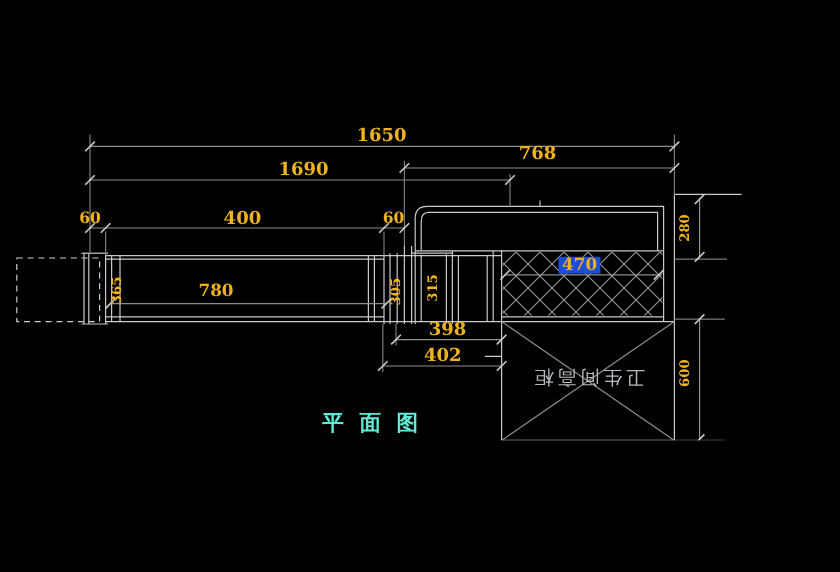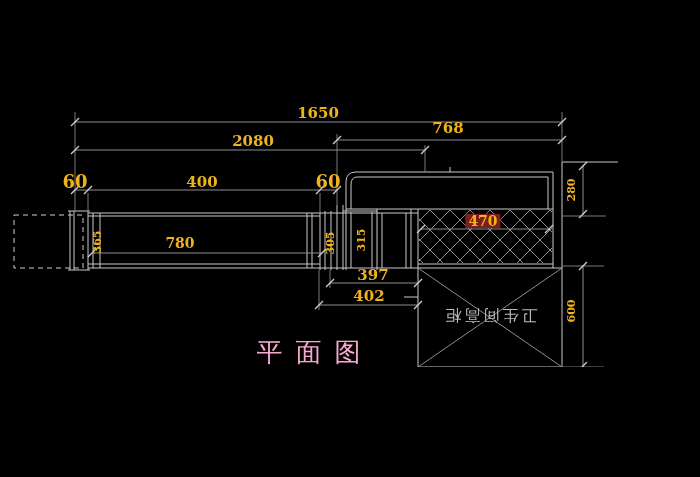--- a/index.html
+++ b/index.html
@@ -8,28 +8,28 @@
     font-family:"DejaVu Serif", serif;
   }
   #canvas svg{position:absolute;left:0;top:0;}
   .lbl{
     position:absolute;transform:translate(-50%,-50%);
     color:#f0b31c;font-weight:bold;white-space:nowrap;line-height:1;
     font-family:"DejaVu Serif", serif;
   }
   .s15{font-size:15px;}
   .s14{font-size:14px;}
-  .s13{font-size:18px;}
+  .s13{font-size:13px;}
   .s11{font-size:11px;letter-spacing:0px;}
   .rot{transform:translate(-50%,-50%) rotate(-90deg);}
   .rot180{transform:translate(-50%,-50%) rotate(180deg);}
-  .maskbg{background:#7f1d1d;padding:0 3px;}
+  .maskbg{background:#1d4ed8;padding:0 3px;}
   .title{
     position:absolute;transform:translate(-50%,-50%);
-    color:#f9a8d4;font-size:26px;letter-spacing:13px;font-weight:normal;
+    color:#5eead4;font-size:18px;letter-spacing:13px;font-weight:bold;
     font-family:"DejaVu Serif", serif;white-space:nowrap;
   }
   .cab{
     position:absolute;color:#b4bac0;font-size:16px;letter-spacing:3px;
     font-family:"DejaVu Serif", serif;white-space:nowrap;
   }
 </style>
 </head>
 <body>
 
@@ -150,28 +150,28 @@
       <path d="M315 309 L323 301"></path>
         <path d="M414 309 L422 301"></path>
       <path d="M579 170 L587 162"></path>
         <path d="M579 218 L587 210"></path>
       <path d="M579 270 L587 262"></path>
         <path d="M579 370 L587 362"></path>
     </g>
   </svg>
 
   <div class="lbl s15" style="left:318px;top:113px">1650</div>
-  <div class="lbl s15" style="left:253px;top:141px">2080</div>
+  <div class="lbl s15" style="left:253px;top:141px">1690</div>
   <div class="lbl s15" style="left:448px;top:128px">768</div>
   <div class="lbl s13" style="left:75px;top:182px">60</div>
   <div class="lbl s15" style="left:202px;top:182px">400</div>
   <div class="lbl s13" style="left:328px;top:182px">60</div>
   <div class="lbl s14" style="left:180px;top:243px">780</div>
   <div class="lbl s14 maskbg" style="left:483px;top:221px">470</div>
-  <div class="lbl s15" style="left:373px;top:275px">397</div>
+  <div class="lbl s15" style="left:373px;top:275px">398</div>
   <div class="lbl s15" style="left:369px;top:296px">402</div>
   <div class="lbl s11 rot" style="left:571px;top:190px">280</div>
   <div class="lbl s11 rot" style="left:571px;top:311px">600</div>
   <div class="lbl s11 rot" style="left:97px;top:242px">365</div>
   <div class="lbl s11 rot" style="left:330px;top:243px">305</div>
   <div class="lbl s11 rot" style="left:361px;top:240px">315</div>
 
   <div class="cab rot180" style="left:490px;top:314px;transform:translate(-50%,-50%) rotate(180deg);">卫生间高柜</div>
 
   <div class="title" style="left:315px;top:352px">平面图</div>

